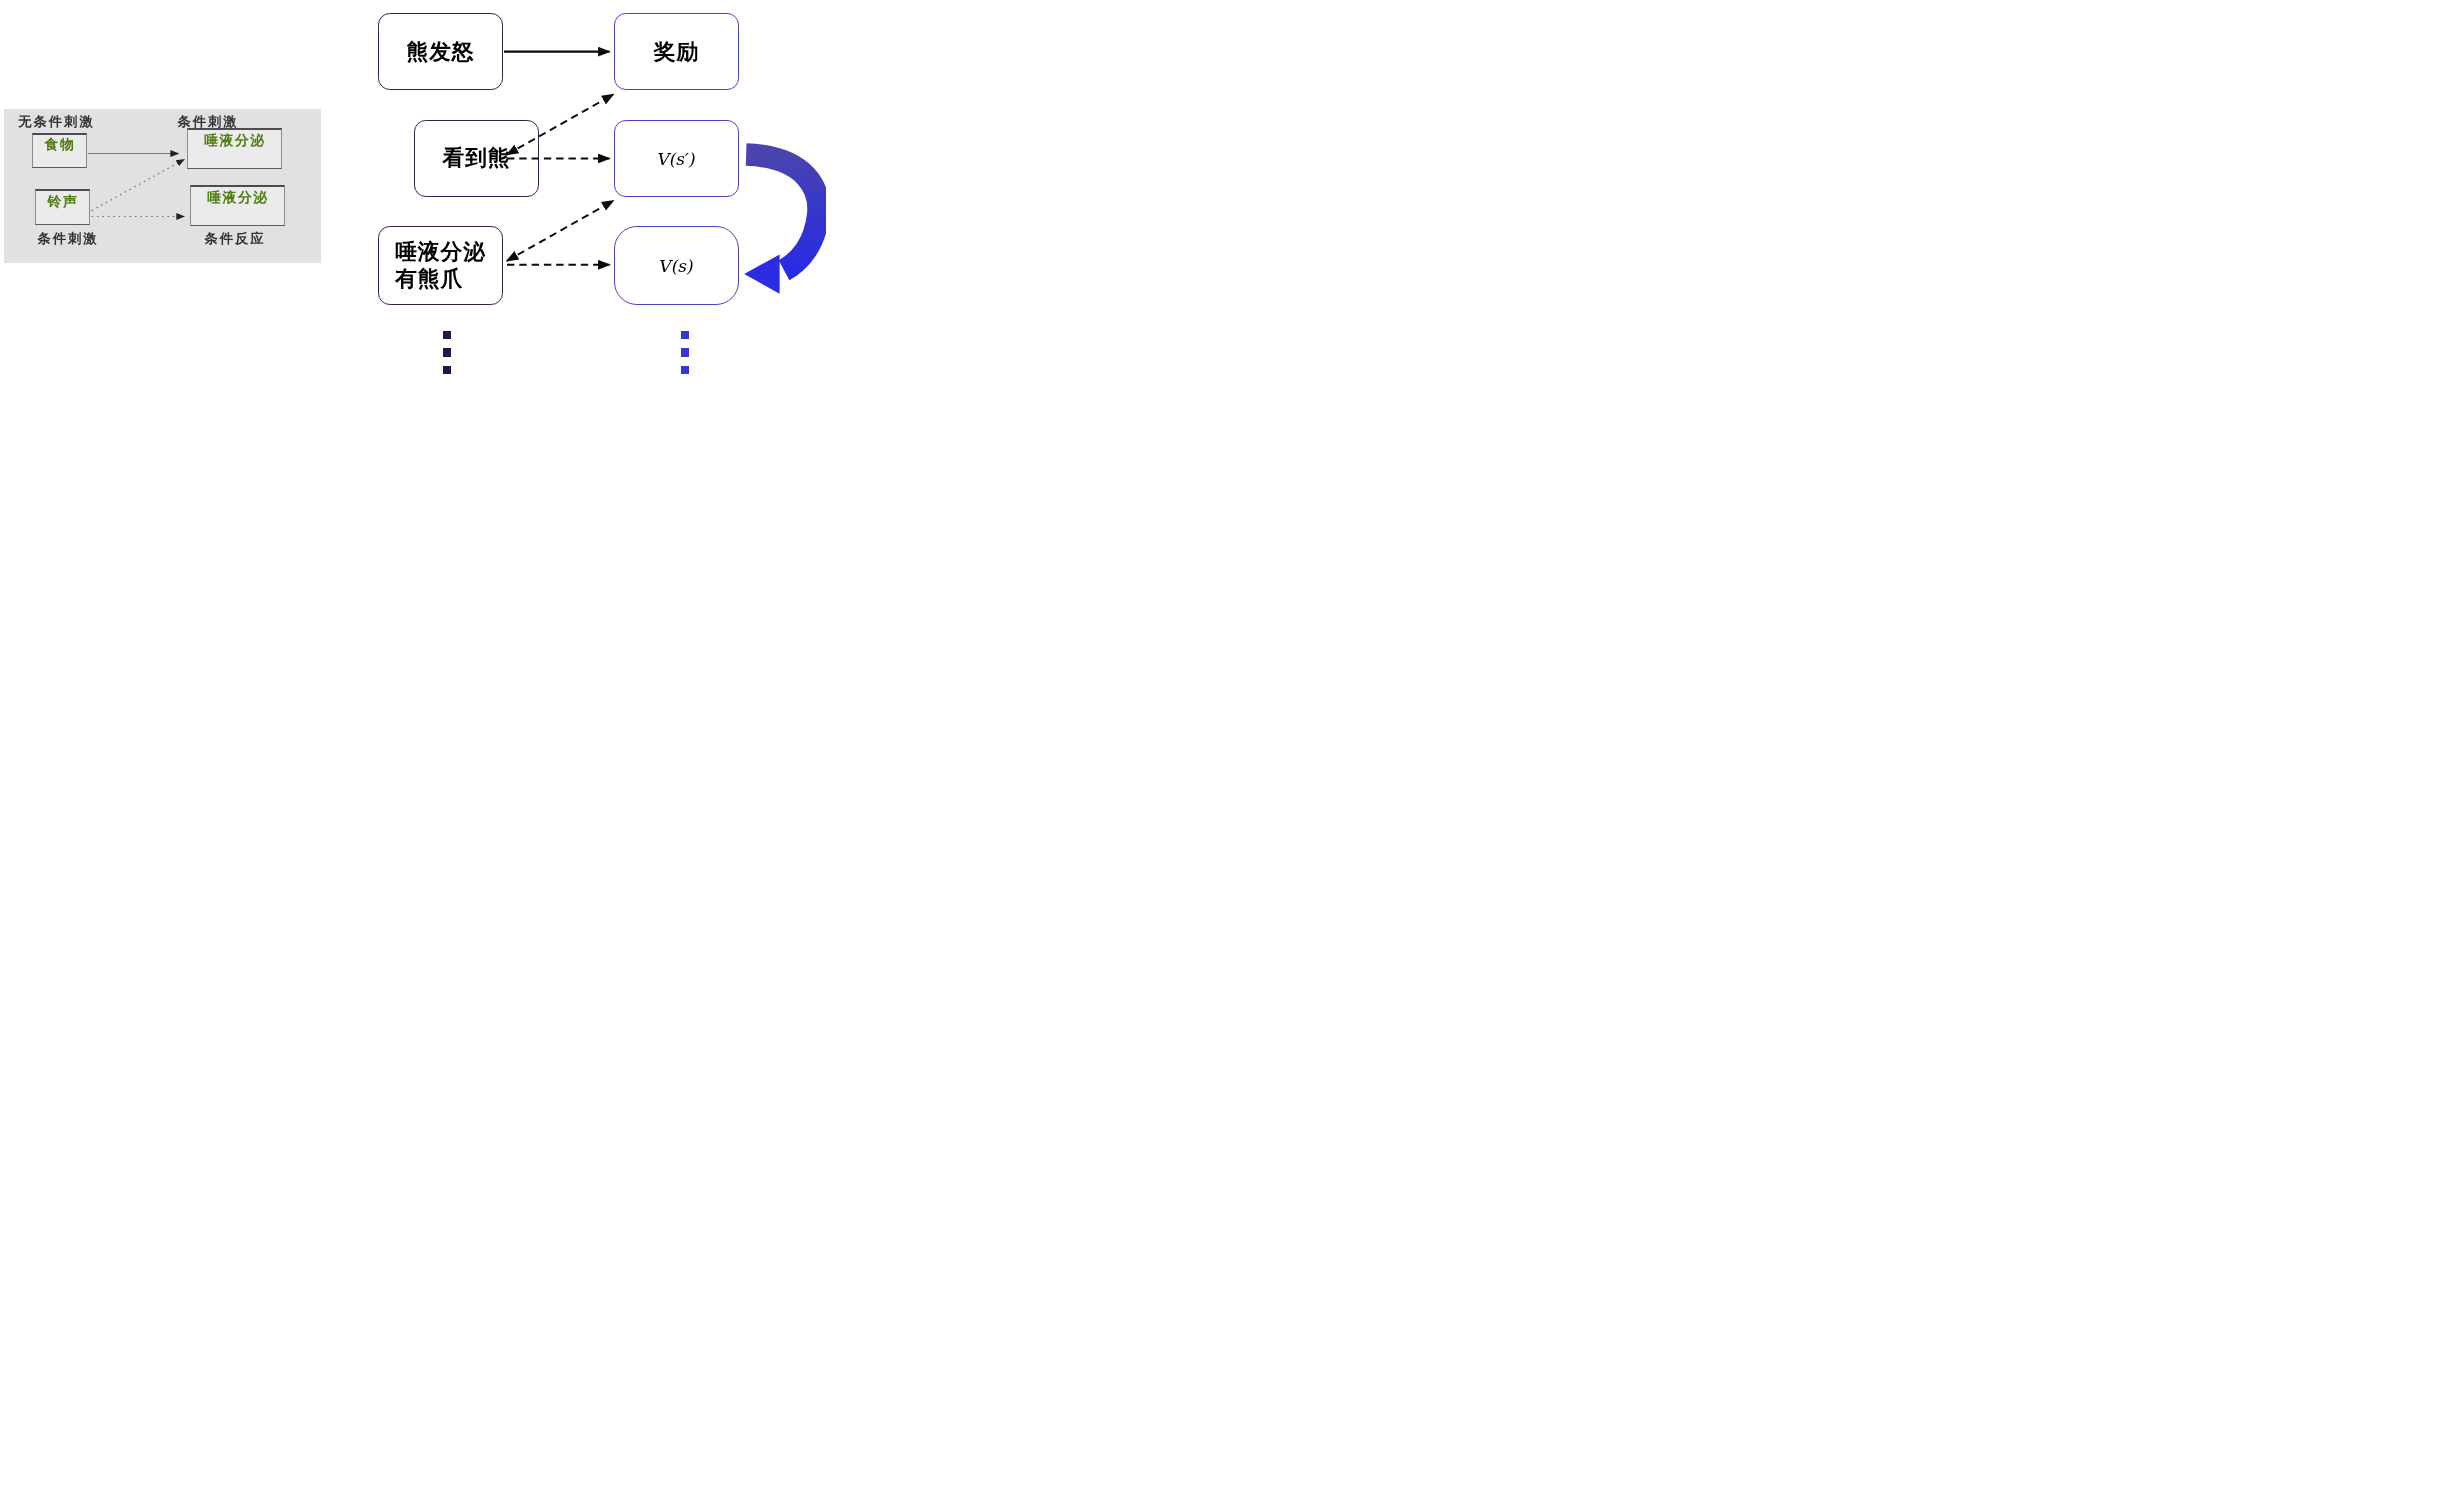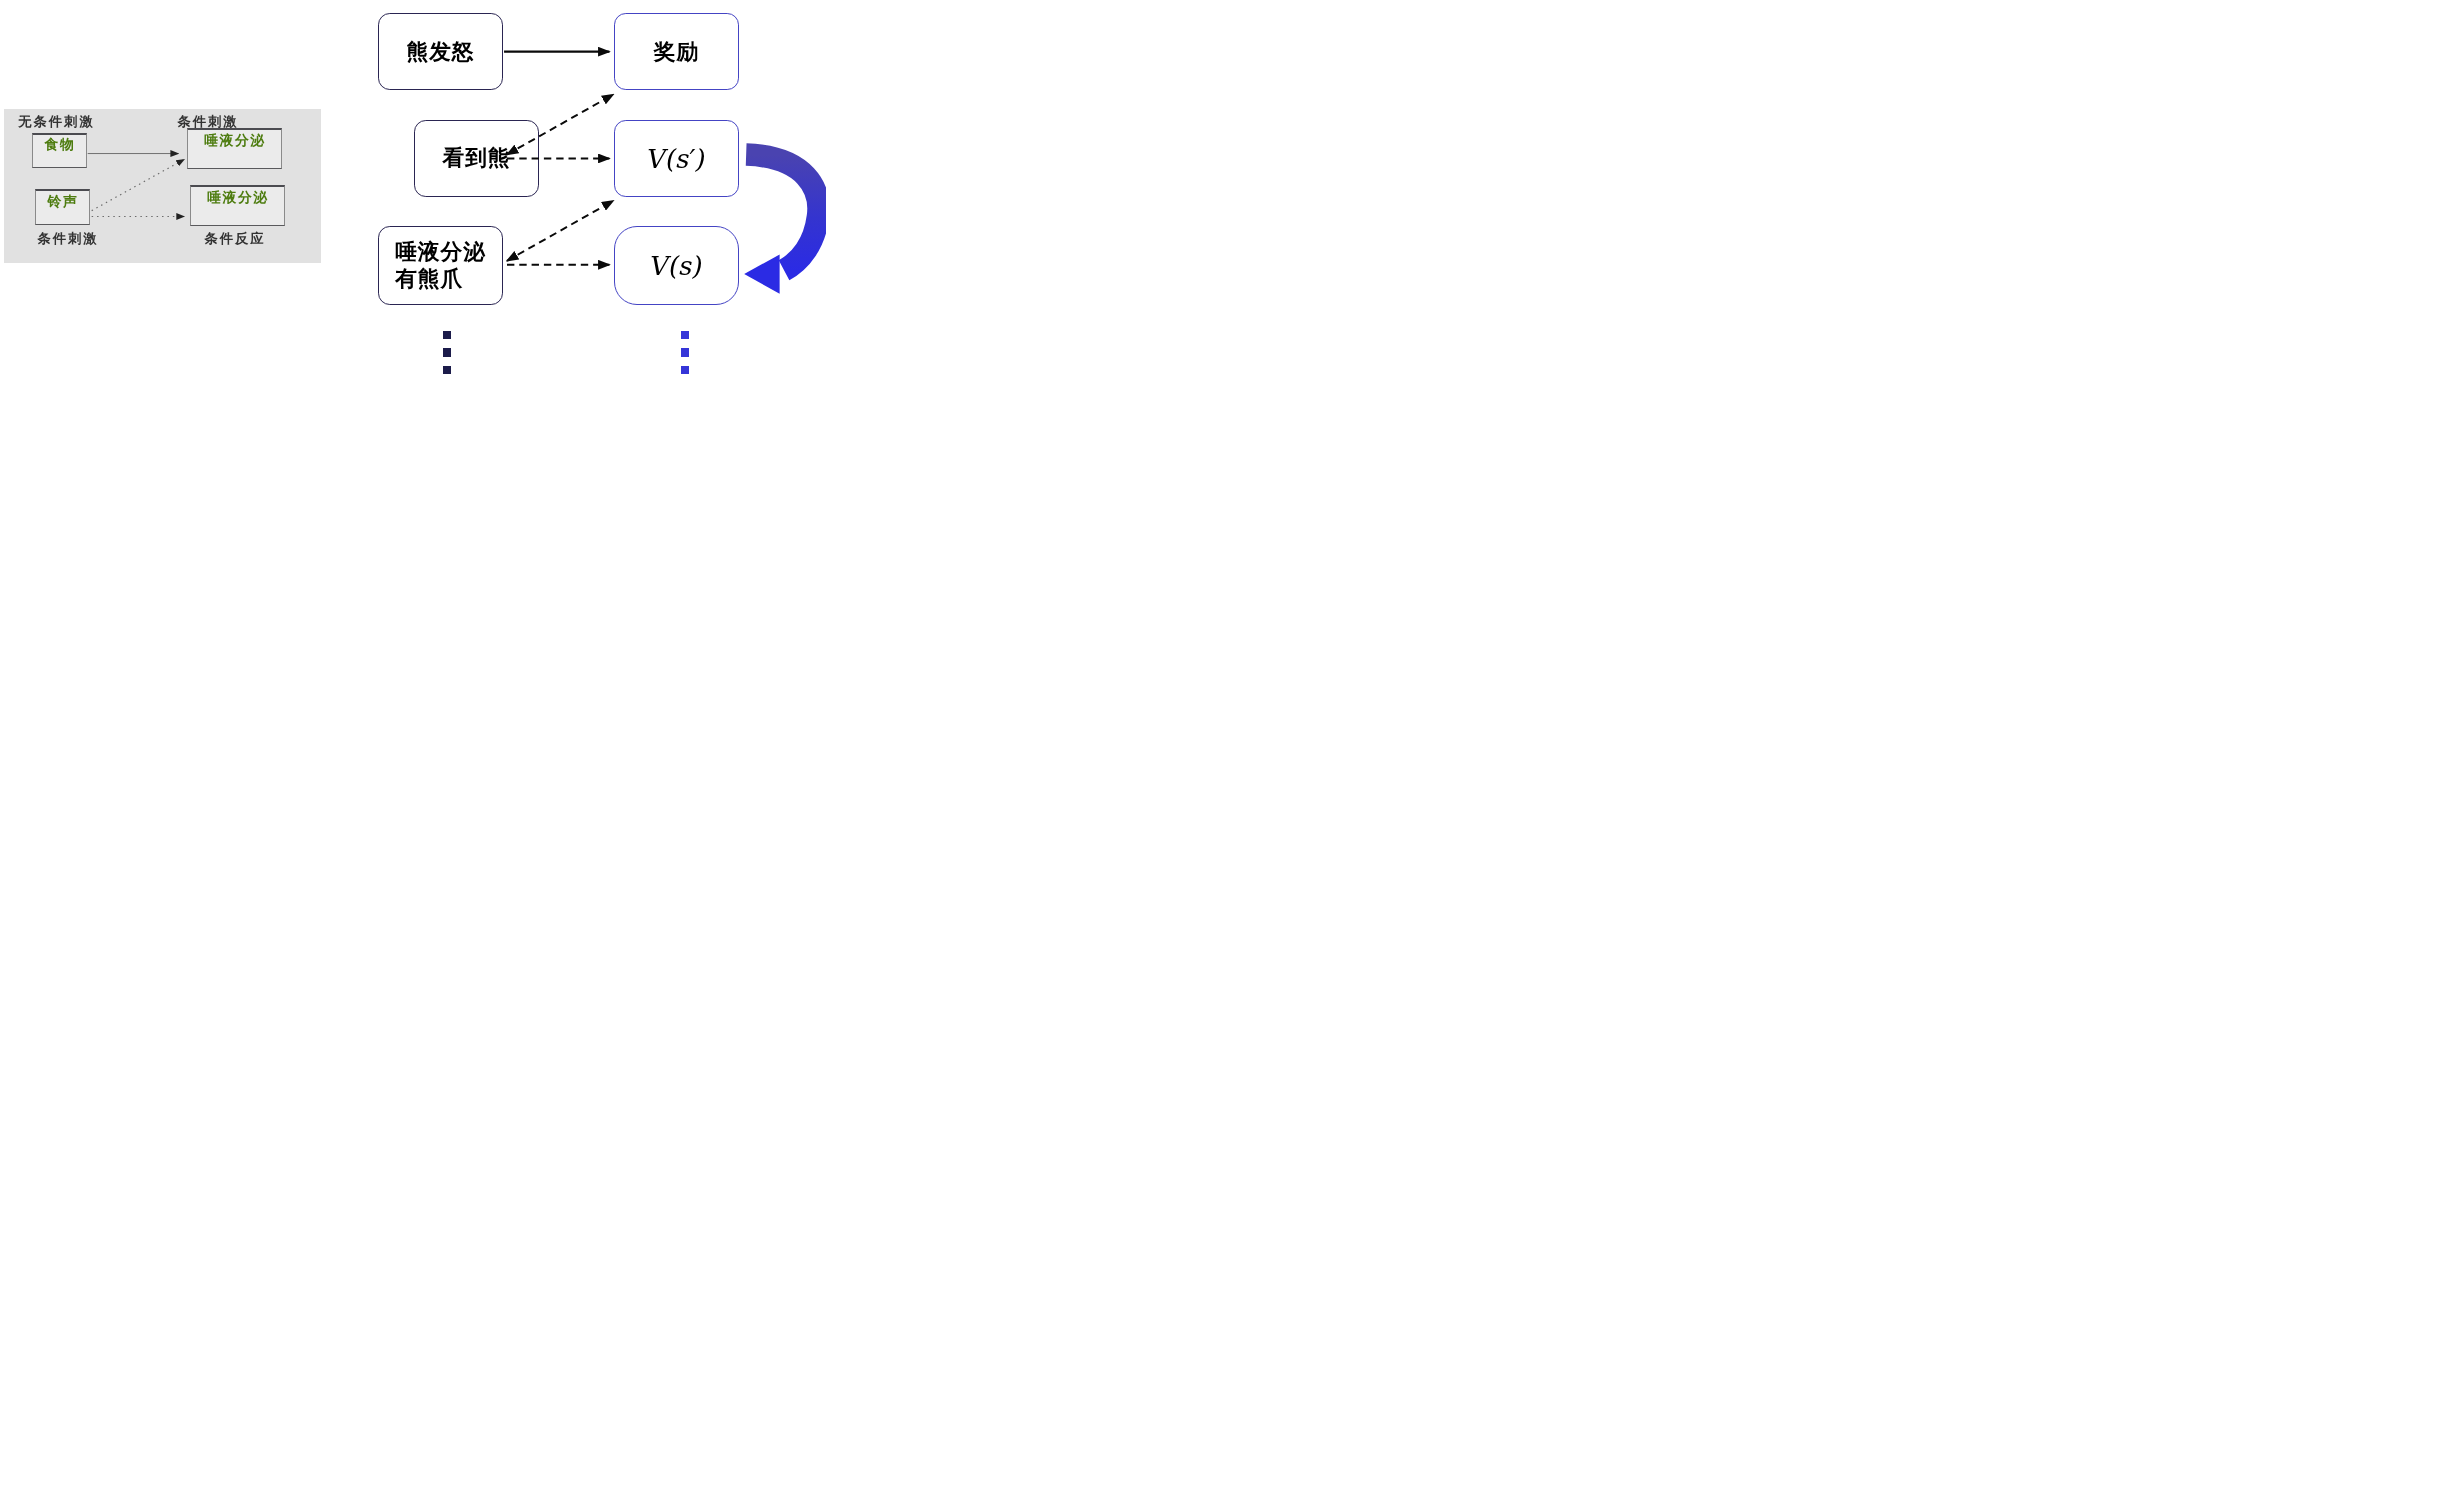--- a/index.html
+++ b/index.html
@@ -68,21 +68,21 @@
   .node.val{border:1.5px solid var(--value-border,#4444c4);}
   .node .cjk{
     font-family:"Liberation Serif", serif;
     font-size:21.7px;font-weight:700;color:#000;
     line-height:1.22;letter-spacing:1px;
     white-space:pre-line;
   }
   .node .math{
     font-family:"DejaVu Serif", serif;
     font-style:italic;
-    font-size:26px;font-weight:500;color:#000;
+    font-size:17px;font-weight:500;color:#000;
     white-space:nowrap;
   }
 
   
   .dots{position:absolute;width:8.4px;}
   .dots .dot{
     width:8.4px;height:8.4px;margin-bottom:8.9px;
   }
   .dots.left .dot{background:var(--dots-left,#1b1b4a);}
   .dots.right .dot{background:var(--dots-right,#3535d8);}

